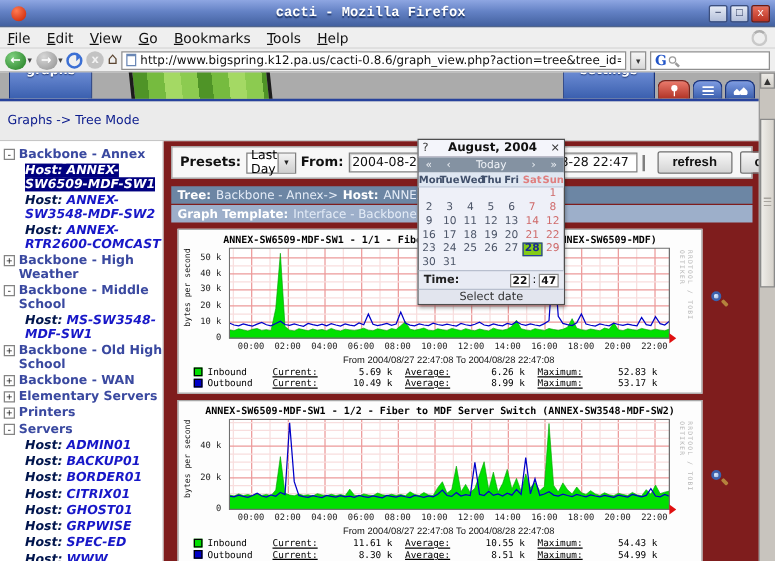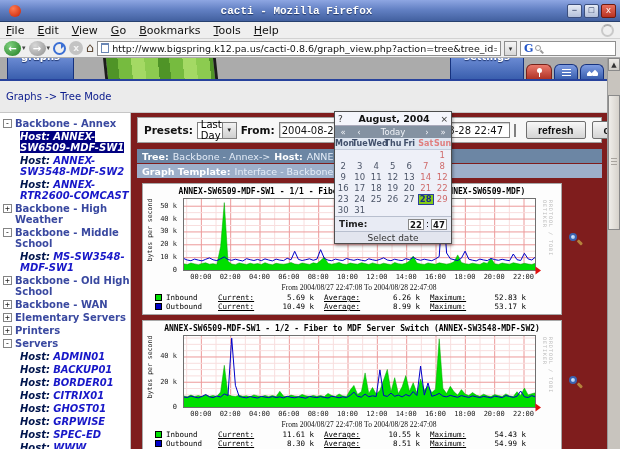--- a/index.html
+++ b/index.html
@@ -107,21 +107,21 @@
   .g-ylabel { position:absolute; left:-25px; top:42px; width:64px; text-align:center; transform:rotate(-90deg);
     font-family:"DejaVu Sans Mono",monospace; font-size:6.5px; color:#222; }
   .yticks { position:absolute; left:8px; top:14px; width:28px; height:72px; }
   .yticks span { position:absolute; right:2px; font-family:"DejaVu Sans Mono",monospace; font-size:7px; color:#222; }
   .plot { position:absolute; left:40px; top:14px; width:358px; height:78px; }
   .watermark { position:absolute; left:399px; top:16px; height:70px; font-size:5px; color:#b9b9b9;
     writing-mode:vertical-rl; font-family:"DejaVu Sans Mono",monospace; letter-spacing:1px; }
   .xticks { position:absolute; left:0; top:89px; width:420px; height:9px; }
   .xticks span { position:absolute; width:30px; text-align:center; font-family:"DejaVu Sans Mono",monospace; font-size:7px; color:#222; }
   .g-fromline { position:absolute; top:99px; left:40px; width:352px; text-align:center;
-    font-family:Liberation Serif, serif; font-size:7.5px; color:#111; }
+    font-family:Liberation Sans, sans-serif; font-size:7.5px; color:#111; }
   .legend { position:absolute; top:109px; left:12px; right:6px; }
   .legend-row { height:9px; font-family:"DejaVu Sans Mono",monospace; font-size:7.5px; color:#000; white-space:nowrap; }
   .swatch { display:inline-block; width:7px; height:7px; border:1px solid #000; vertical-align:-1px; margin-right:4px; }
   .lg-name { display:inline-block; width:52px; }
   .lg-lab { display:inline-block; width:50px;text-decoration:underline; }
   .lg-val { display:inline-block; width:46px; text-align:right; margin-right:10px; }
   .zoom-icon { position:absolute; width:13px; height:13px; }
   .zoom-icon .lens { position:absolute; left:0; top:0; width:8px; height:8px; border:2px solid #3a62b0; border-radius:50%;
     background:radial-gradient(circle at 35% 35%, #dceafc, #8fb4e8); }
   .zoom-icon .handle { position:absolute; left:8px; top:8px; width:6px; height:2.5px; background:#b5823c; transform:rotate(45deg); border-radius:1px; }

